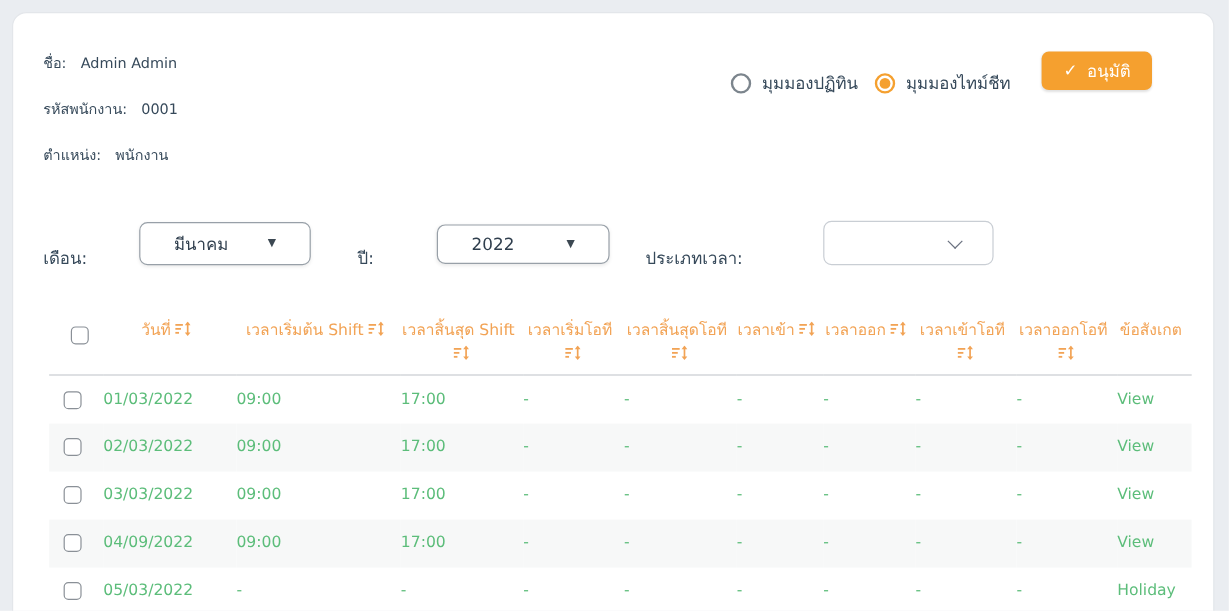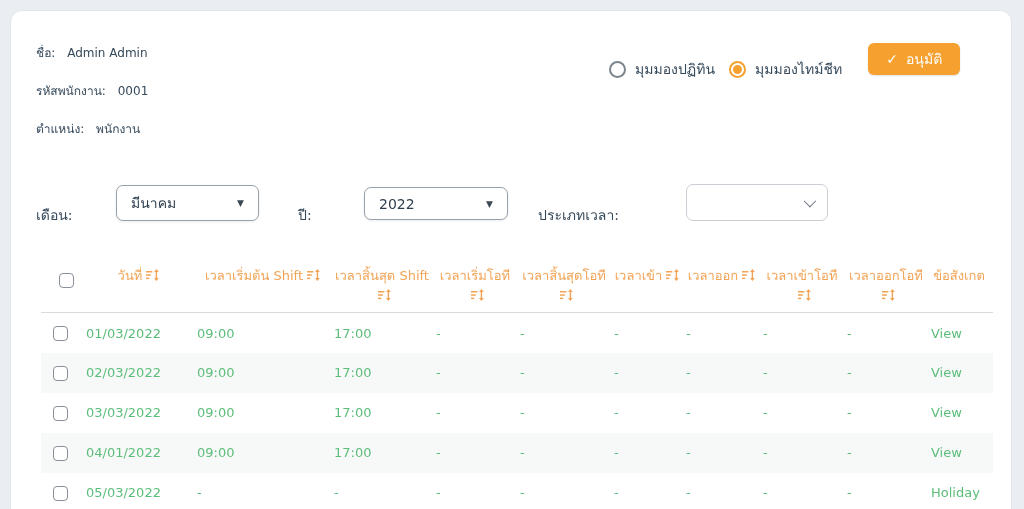--- a/index.html
+++ b/index.html
@@ -41,21 +41,21 @@
   .approve-btn .check { font-size:14px; font-weight:bold; }
   
   .filter-label { position:absolute; font-size:14px; color:#36495a; top:193px; }
   .filter-label.month { left:25px; }
   .filter-label.year  { left:287px; }
   .filter-label.type  { left:527px; }
   .select-box {
     position:absolute; top:174px; height:36px; background:#fff;
     border:1px solid #98a0a8; border-radius:7px;
     font-size:14px; color:#2f3e4d; display:flex; align-items:center;
-    padding:0 14px; cursor:pointer; box-shadow:0 1px 3px rgba(0,0,0,.08);
+    padding:0 28px; cursor:pointer; box-shadow:0 1px 3px rgba(0,0,0,.08);
   }
   .select-box.month { left:105px; width:143px; }
   .select-box.year  { left:353px; width:144px; height:33px; top:176px; }
   .select-box.type  { left:675px; width:142px; height:37px; top:173px;
                       border-color:#c9ced4; box-shadow:none; }
   .select-box .sel-val { flex:1 1 auto; white-space:nowrap; overflow:hidden; }
   .caret { font-size:9px; color:#3c4852; margin-left:6px; }
   .chev {
     width:9px; height:9px; border-right:1.6px solid #6b7520; border-bottom:1.6px solid #6b7280;
     border-right-color:#6b7280; transform:rotate(45deg) translateY(-2px); margin-left:6px;
@@ -266,21 +266,21 @@
           <td>-</td>
           <td>-</td>
           <td>-</td>
           <td>-</td>
           <td>-</td>
           <td>-</td>
           <td class="remark-link">View</td>
         </tr>
         <tr>
           <td class="cb-cell"><span class="cb"></span></td>
-          <td>04/01/2022</td>
+          <td>04/09/2022</td>
           <td>09:00</td>
           <td>17:00</td>
           <td>-</td>
           <td>-</td>
           <td>-</td>
           <td>-</td>
           <td>-</td>
           <td>-</td>
           <td class="remark-link">View</td>
         </tr>

